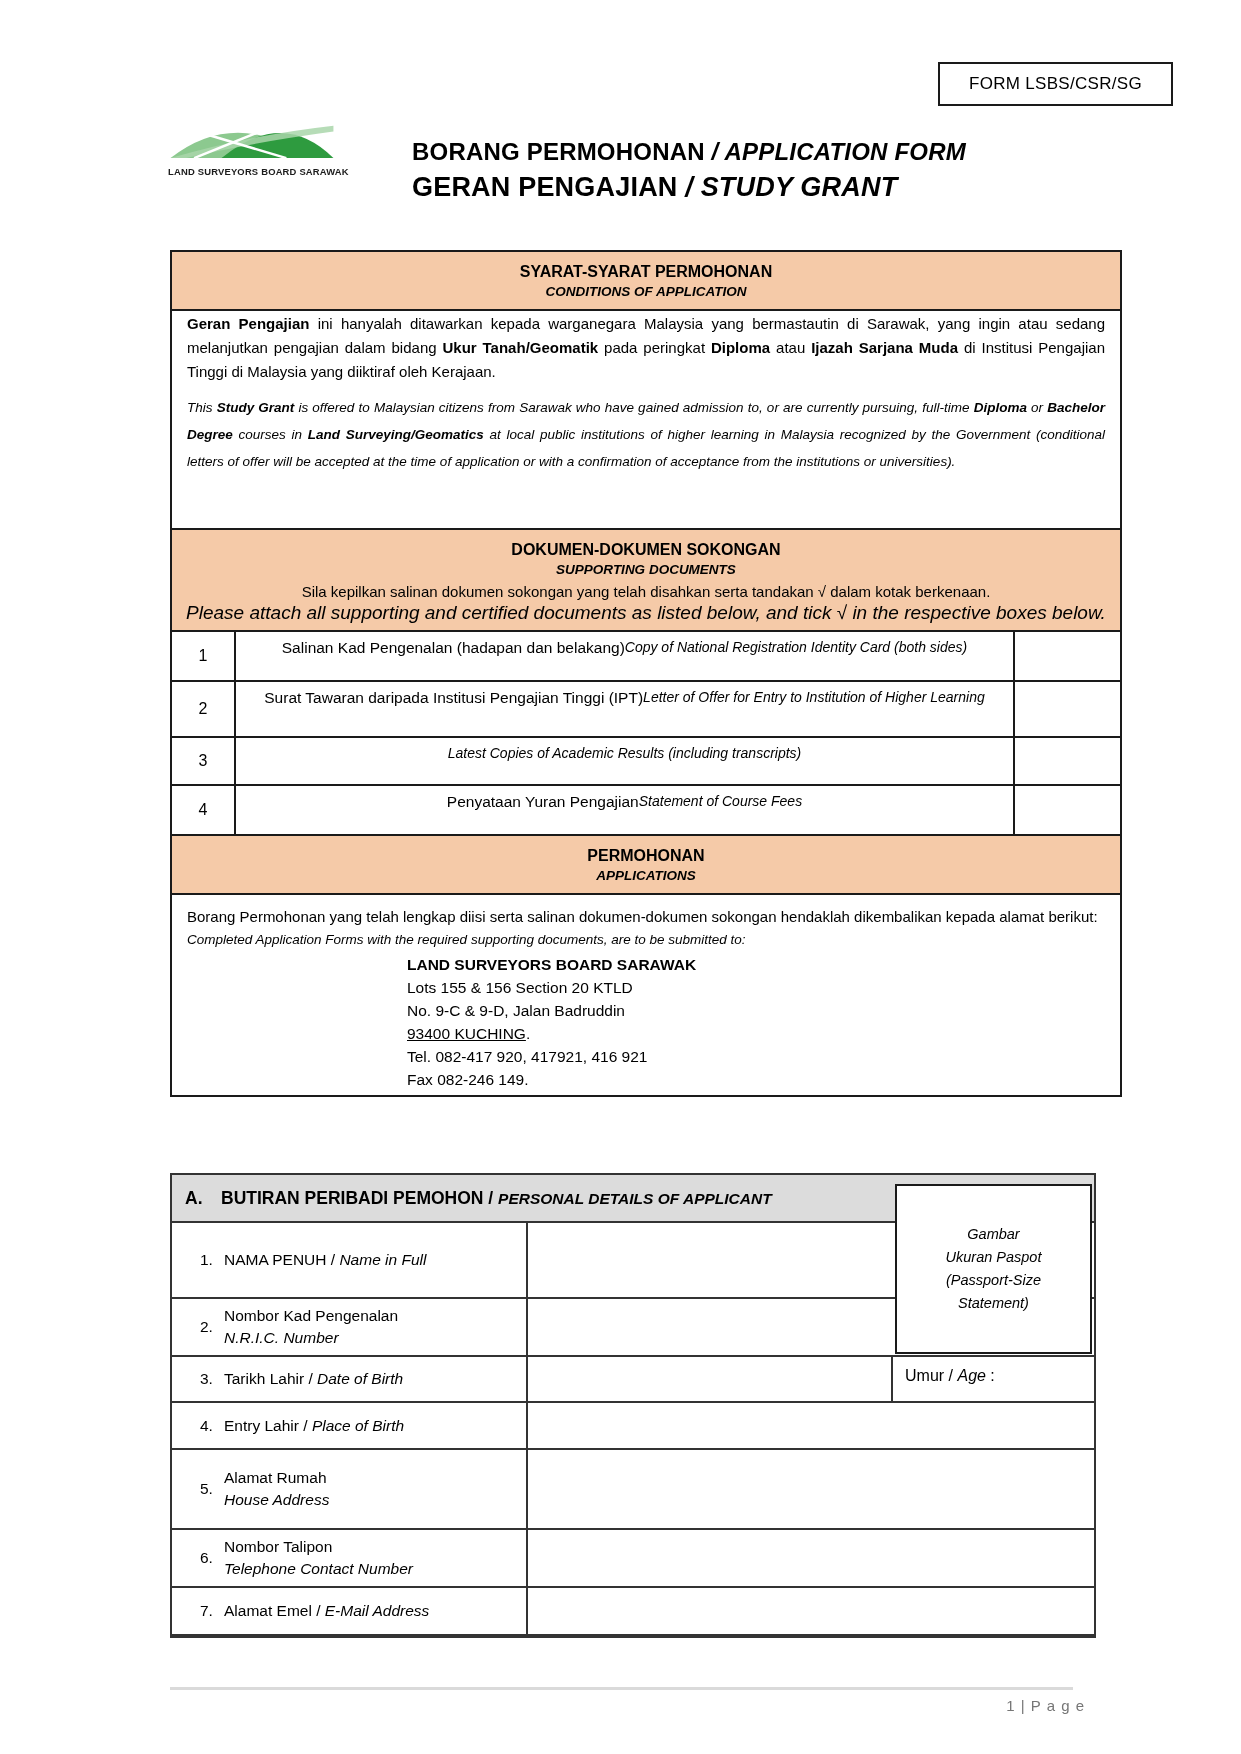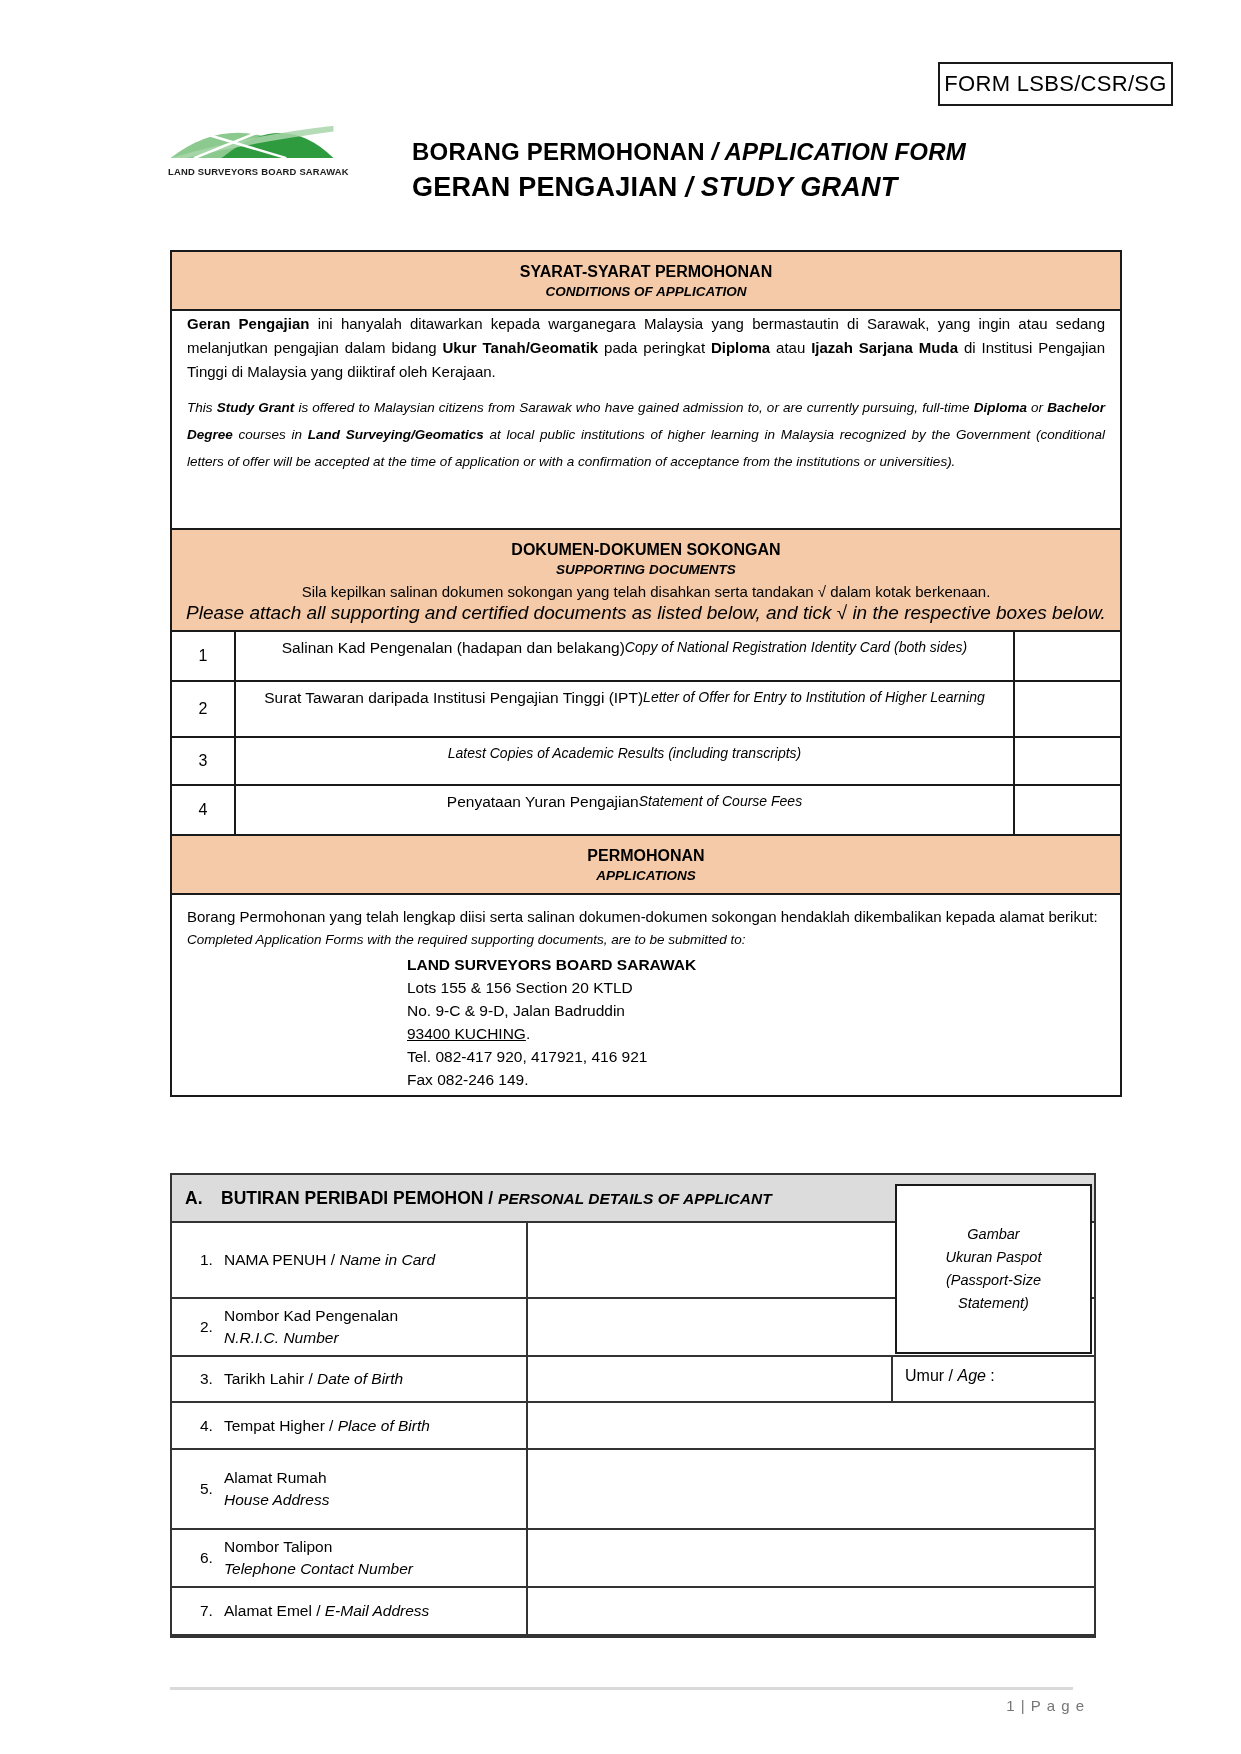--- a/index.html
+++ b/index.html
@@ -12,21 +12,21 @@
     overflow: hidden;
   }
   .page { position: absolute; inset: 0; }
 
   
   .form-code-box {
     position: absolute; left: 938px; top: 62px;
     width: 235px; height: 44px;
     border: 2px solid #1a1a1a;
     display: flex; align-items: center; justify-content: center;
-    font-size: 22px; letter-spacing: .3px;
+    font-size: 17px; letter-spacing: .3px;
   }
   .logo { position: absolute; left: 168px; top: 112px; width: 170px; }
   .logo svg { display: block; }
   .logo-text {
     font-size: 9.6px; font-weight: bold; color: #1c1c1c;
     letter-spacing: .2px; white-space: nowrap; margin-top: 2px;
     transform: scaleX(.98); transform-origin: left;
   }
   .titles { position: absolute; left: 412px; top: 138px; }
   .title-line1 { font-size: 24px; font-weight: bold; letter-spacing: .2px; }
@@ -224,21 +224,21 @@
 
   <div class="section-a">
     <div class="sa-header">
       <span class="sa-hno">A.</span>
       <span><span>BUTIRAN PERIBADI PEMOHON / </span><span class="seg-en" style="font-style: italic;">PERSONAL DETAILS OF APPLICANT</span></span>
     </div>
 
     <div class="sa-row" style="min-height:76px">
       <div class="sa-label">
         <span class="sa-no">1.</span>
-        <span class="sa-lab"><span>NAMA PENUH / </span><span style="font-style: italic;">Name in Card</span></span>
+        <span class="sa-lab"><span>NAMA PENUH / </span><span style="font-style: italic;">Name in Full</span></span>
       </div>
       <div class="sa-value"></div>
     </div>
 
     <div class="sa-row" style="min-height:49px">
       <div class="sa-label">
         <span class="sa-no">2.</span>
         <span class="sa-lab"><span>Nombor Kad Pengenalan</span><br><span style="font-style: italic;">N.R.I.C. Number</span></span>
       </div>
       <div class="sa-value"></div>
@@ -251,21 +251,21 @@
       </div>
       <div class="sa-value"></div>
       <div class="sa-extra">
         <span><span>Umur / </span><span style="font-style: italic;">Age</span><span> :</span></span>
       </div>
     </div>
 
     <div class="sa-row" style="min-height:47px">
       <div class="sa-label">
         <span class="sa-no">4.</span>
-        <span class="sa-lab"><span>Tempat Higher / </span><span style="font-style: italic;">Place of Birth</span></span>
+        <span class="sa-lab"><span>Entry Lahir / </span><span style="font-style: italic;">Place of Birth</span></span>
       </div>
       <div class="sa-value"></div>
     </div>
 
     <div class="sa-row" style="min-height:80px">
       <div class="sa-label">
         <span class="sa-no">5.</span>
         <span class="sa-lab"><span>Alamat Rumah</span><br><span style="font-style: italic;">House Address</span></span>
       </div>
       <div class="sa-value"></div>

